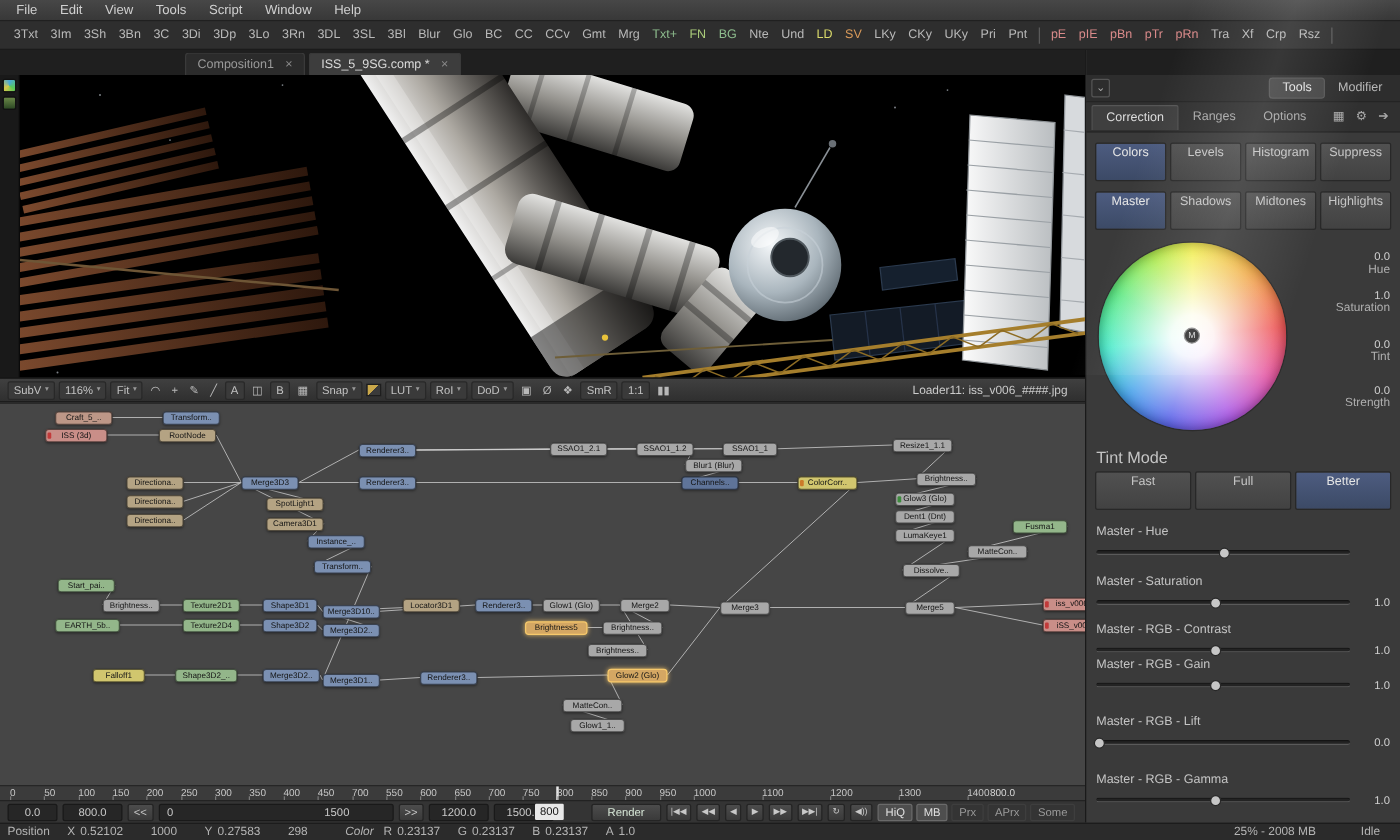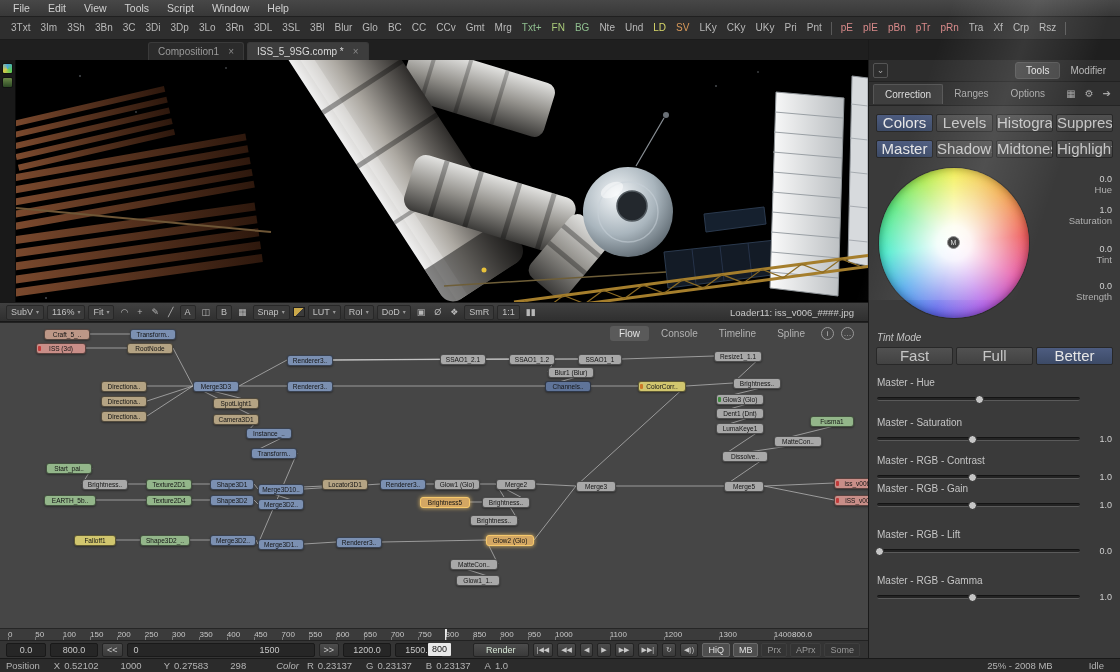--- a/index.html
+++ b/index.html
@@ -79,35 +79,35 @@
   .rp-collapse{width:15px;height:15px;border:1px solid #555;border-radius:2px;color:#aaa;font-size:9px;line-height:13px;text-align:center;}
   .rp-header .spacer{flex:1;}
   .rp-tab{font-size:10px;color:#b8b8b8;padding:2px 10px;border-radius:3px;white-space:nowrap;}
   .rp-tab.active{background:#454545;color:#e2e2e2;border:1px solid #555;}
   .rp-subtabs{height:24px;background:#303030;display:flex;align-items:center;padding:0 4px;border-bottom:1px solid #242424;}
   #rp-subtab-items{display:flex;align-items:center;height:100%;}
   .sub{font-size:10px;color:#a8a8a8;padding:4px 11px;}
   .sub.active{background:#3f3f3f;color:#ddd;border:1px solid #565656;border-bottom:none;border-radius:2px 2px 0 0;}
   .rp-iconrow{margin-left:auto;display:flex;gap:9px;color:#a8a8a8;font-size:10px;padding-right:5px;}
   .btnrow{display:flex;gap:3px;padding:0 7px;margin-top:8px;}
-  .btnrow .b{flex:1;height:18px;line-height:16px;text-align:center;font-size:15px;color:#c6c6c6;background:linear-gradient(#515151,#424242);border:1px solid #282828;border-radius:2px;white-space:nowrap;overflow:hidden;}
+  .btnrow .b{flex:1;height:31px;line-height:16px;text-align:center;font-size:10px;color:#c6c6c6;background:linear-gradient(#515151,#424242);border:1px solid #282828;border-radius:2px;white-space:nowrap;overflow:hidden;}
   .btnrow .b.on{background:linear-gradient(#4d5c80,#3c4a66);color:#e6e6e6;}
   #row-channels{margin-top:24px;}
   #wheel-box{display:flex;margin-top:10px;padding:0 4px 0 10px;}
   .wheel{width:150px;height:150px;border-radius:50%;position:relative;flex:none;
     background:
       radial-gradient(circle at 50% 50%, #ffffff 0%, rgba(255,255,255,.93) 16%, rgba(255,255,255,.5) 42%, rgba(255,255,255,0) 72%),
       conic-gradient(from 0deg, #f2ee42, #f0a238 42deg, #ee5050 84deg, #e452a2 118deg, #a852e4 155deg, #5860ea 195deg, #3e9eea 228deg, #3eeac8 262deg, #52e87a 300deg, #a8ea40 334deg, #f2ee42 360deg);
     box-shadow:inset 0 0 10px rgba(0,0,0,.4), 0 0 0 1px #2c2c2c;}
   .wheel-m{position:absolute;left:50%;top:50%;width:13px;height:13px;margin:-7px 0 0 -7px;border-radius:50%;background:#2e2e2e;color:#ddd;font-size:7px;line-height:12px;text-align:center;border:1px solid #8a8a8a;}
   #wheel-vals{margin-left:auto;text-align:right;padding-right:4px;display:flex;flex-direction:column;}
   .wv0{margin-top:6px;}.wv1{margin-top:10px;}.wv2{margin-top:18px;}.wv3{margin-top:16px;}
   .wv-val{font-size:9px;color:#d0d0d0;}
   .wv-lab{font-size:9.5px;color:#b0b0b0;}
-  .rp-label{font-size:10px;color:#c4c4c4;padding:0 8px;font-style:italic;}
+  .rp-label{font-size:13px;color:#c4c4c4;padding:0 8px;}
   #tint-label{margin-top:14px;}
   #row-tint{margin-top:4px;}
   .slider-group .slider-label{font-size:10px;color:#c4c4c4;padding:0 8px;}
   .slider-row{display:flex;align-items:center;padding:0 8px;margin-top:5px;height:12px;}
   .track{flex:1;height:4px;background:#232323;border-top:1px solid #141414;border-bottom:1px solid #5a5a5a;position:relative;border-radius:2px;}
   .handle{position:absolute;top:-3px;width:9px;height:9px;border-radius:50%;background:#c6c6c6;border:1px solid #282828;margin-left:-4px;}
   .sval{width:26px;text-align:right;font-size:9px;color:#d0d0d0;margin-left:6px;}
 
   
   #statusbar{height:14px;background:#2b2b2b;border-top:1px solid #191919;display:flex;align-items:center;font-size:9.5px;color:#b4b4b4;padding:0 6px;}
@@ -510,28 +510,20 @@
             <div class="fnode" style="left: 470px; top: 192px; width: 48px; background: rgb(168, 168, 168);">Brightness..</div>
             <div class="fnode" style="left: 74px; top: 212px; width: 42px; background: rgb(209, 198, 110);">Falloff1</div>
             <div class="fnode" style="left: 140px; top: 212px; width: 50px; background: rgb(147, 182, 138);">Shape3D2_..</div>
             <div class="fnode" style="left: 210px; top: 212px; width: 46px; background: rgb(123, 144, 178);">Merge3D2..</div>
             <div class="fnode" style="left: 258px; top: 216px; width: 46px; background: rgb(123, 144, 178);">Merge3D1..</div>
             <div class="fnode" style="left: 336px; top: 214px; width: 46px; background: rgb(123, 144, 178);">Renderer3..</div>
             <div class="fnode sel" style="left: 486px; top: 212px; width: 48px; background: rgb(212, 167, 99);">Glow2 (Glo)</div>
             <div class="fnode" style="left: 450px; top: 236px; width: 48px; background: rgb(168, 168, 168);">MatteCon..</div>
             <div class="fnode" style="left: 456px; top: 252px; width: 44px; background: rgb(168, 168, 168);">Glow1_1..</div>
           </div>
-        <div id="flow-tabs">
-            <div class="ftab active">Flow</div>
-            <div class="ftab">Console</div>
-            <div class="ftab">Timeline</div>
-            <div class="ftab">Spline</div>
-            <div class="ficon">i</div>
-            <div class="ficon">…</div>
-          </div>
       </div>
 
       <div id="ruler">
         <div id="ruler-playhead" style="left: 444.6px;"></div>
         <span id="ruler-current">800.0</span>
       <span class="rtick" style="left: 8px;">0</span>
           <span class="rtickline" style="left: 8px;"></span>
           <span class="rtick" style="left: 35.35px;">50</span>
           <span class="rtickline" style="left: 35.35px;"></span>
           <span class="rtick" style="left: 62.7px;">100</span>

